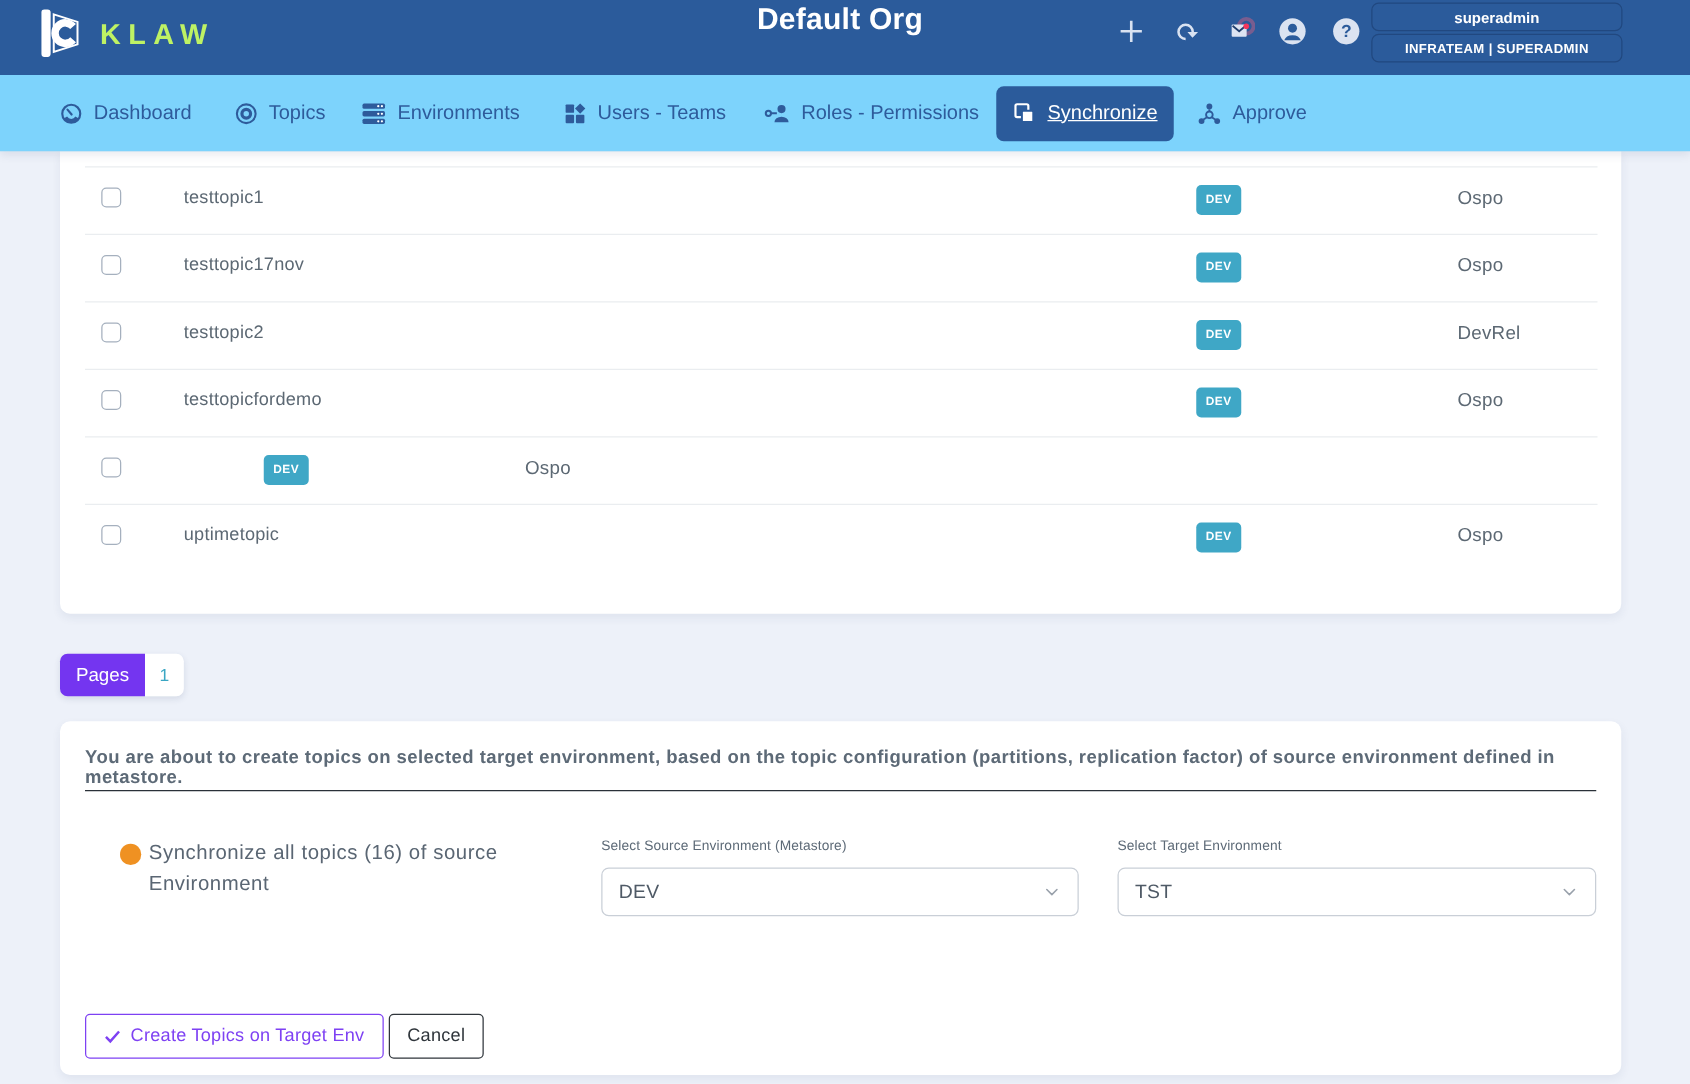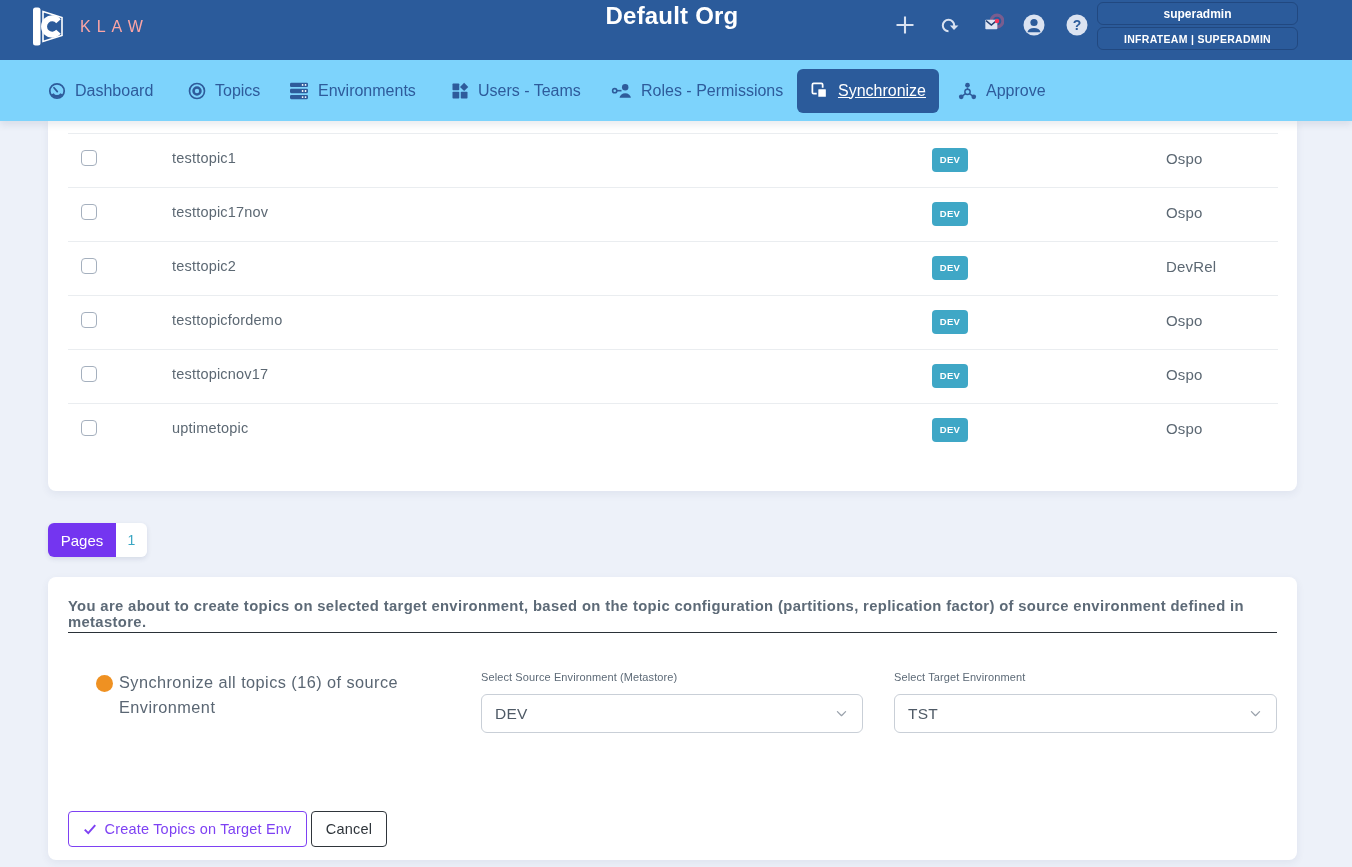--- a/index.html
+++ b/index.html
@@ -10,21 +10,21 @@
     position:relative;
   }
   
   .topbar {
     position:absolute; left:0; top:0; width:1352px; height:60px;
     background:#2b5b9b; z-index:30;
   }
   .brand { position:absolute; left:33px; top:6px; display:flex; align-items:center; }
   .brand-logo { display:block; }
   .brand-name {
-    margin-left:16px; color:#fca5a5; font-size:16px; font-weight:400;
+    margin-left:16px; color:#bef264; font-size:23px; font-weight:700;
     letter-spacing:6px; line-height:40px;
   }
   .org-title {
     position:absolute; left:672px; top:2px; transform:translateX(-50%);
     color:#ffffff; font-size:24px; font-weight:600; letter-spacing:0.2px;
     white-space:nowrap;
   }
   .top-icons { position:absolute; top:0; left:0; }
   .top-icon {
     position:absolute; top:13px; width:24px; height:24px;
@@ -72,21 +72,21 @@
   .card {
     position:absolute; left:48px; width:1249px; background:#ffffff;
     box-shadow:0 3px 8px rgba(40,60,100,0.07);
   }
   .table-card {
     top:121px; height:370px; border-radius:0 0 8px 8px;
     padding:12px 19px 0 20px;
   }
   .trow {
     height:54px; border-top:1px solid #eaedf0;
-    display:flex; align-items:center; padding-bottom:5px;gap:25px;
+    display:flex; align-items:center; padding-bottom:5px;
   }
   .tc1 { width:66px; padding-left:13px; }
   .tc2 { flex:1; padding-left:13px; color:#5c6873; font-size:14.5px; letter-spacing:0.2px; }
   .tc3 { width:190px; display:flex; justify-content:center; padding-top:3px; }
   .tc4 { width:208px; padding-left:96px; color:#5c6873; font-size:15px; letter-spacing:0.2px; }
   .checkbox {
     width:16px; height:16px; border:1.5px solid #a5b0be; border-radius:4px;
     background:#ffffff; display:block; cursor:pointer;
   }
   .badge-env {
@@ -317,21 +317,20 @@
     <div class="tc2">testtopicfordemo</div>
     <div class="tc3">
         <span class="badge-env">DEV</span>
       </div>
     <div class="tc4">Ospo</div>
   </div>
   <div class="trow">
     <div class="tc1">
         <span class="checkbox"></span>
       </div>
-    <div class="tc2">testtopicnov17</div>
     <div class="tc3">
         <span class="badge-env">DEV</span>
       </div>
     <div class="tc4">Ospo</div>
   </div>
   <div class="trow">
     <div class="tc1">
         <span class="checkbox"></span>
       </div>
     <div class="tc2">uptimetopic</div>

